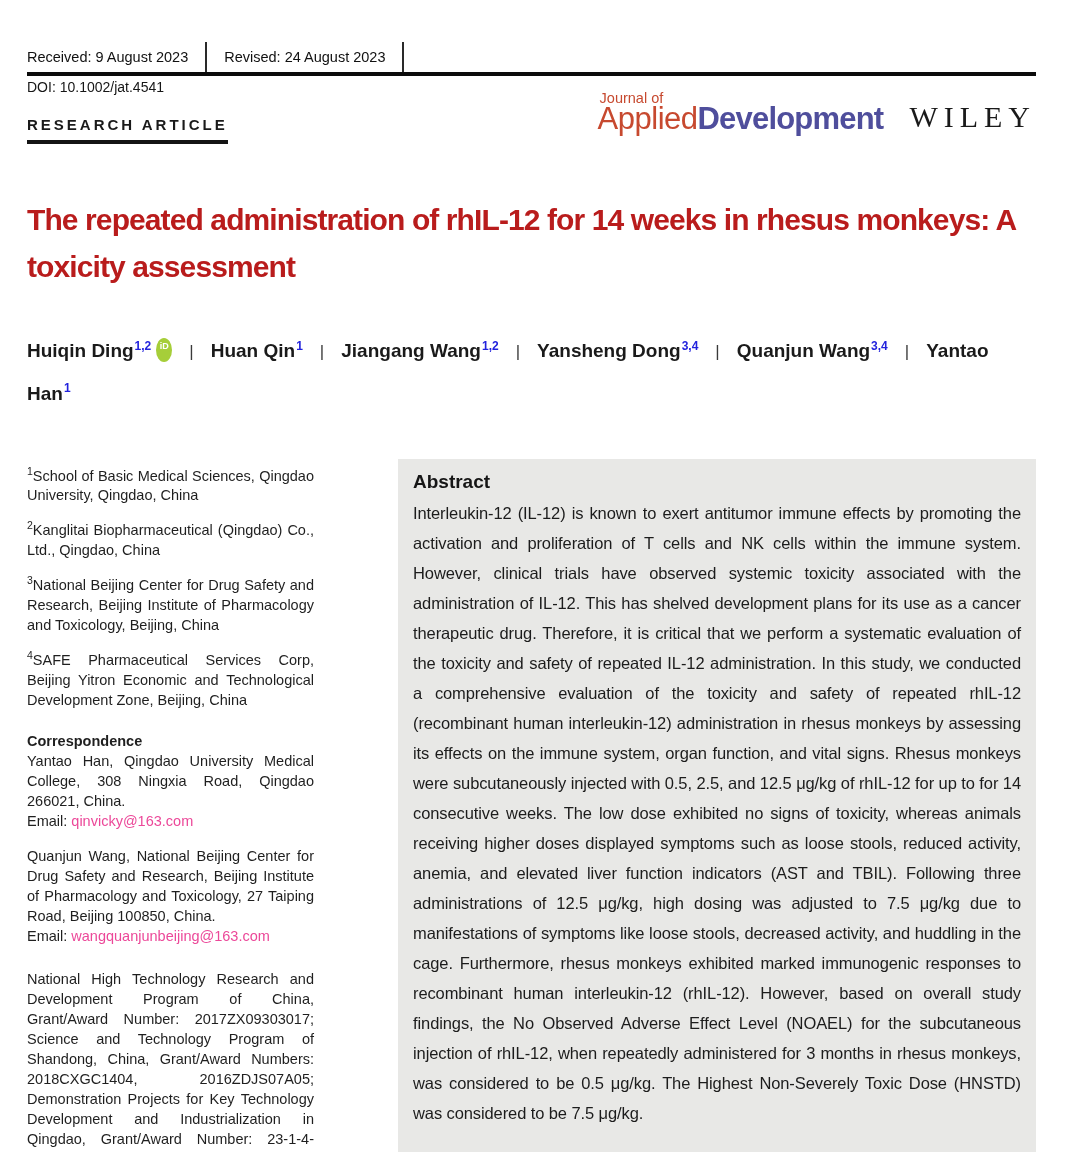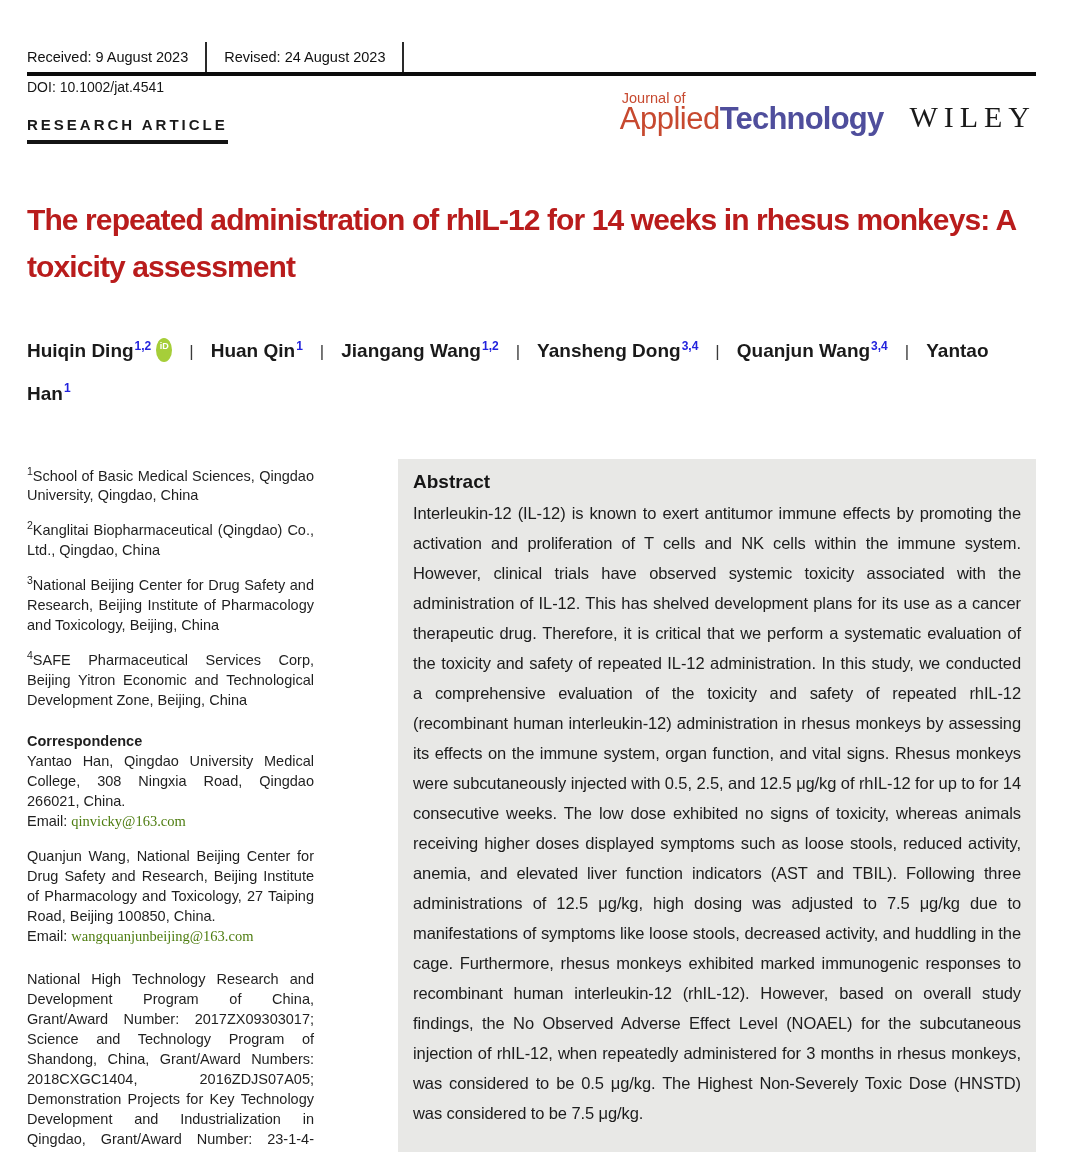--- a/index.html
+++ b/index.html
@@ -69,21 +69,21 @@
   }
 
   
   .body-grid { display: flex; margin-top: 47px; align-items: flex-start; gap: 28px; }
   .sidebar { width: 287px; flex: none; font-size: 14.5px; line-height: 20px; color: #1f1f1f; text-align: justify; padding-top: 2px; }
   .aff { margin-bottom: 10px; }
   .aff sup, .sidebar sup { font-size: 10.5px; }
   .side-heading { font-weight: 700; }
   .corr-block { margin-top: 21px; }
   .corr-entry { margin-bottom: 15px; }
-  .email { color: #4d7c0f; text-decoration: none; cursor: pointer; font-family: Liberation Serif, serif; }
+  .email { color: #ec4899; text-decoration: none; cursor: pointer; }
   .funding-block { margin-top: 23px; }
 
   .divider { width: 2px; background: #0c0c0c; flex: none; margin-left: 10px; margin-right: 16px; }
 
   
   .abstract-box {
     flex: 1; background: #e8e8e6;
     padding: 12px 15px 16px 15px;
   }
   .abstract-heading { font-size: 19px; font-weight: 700; color: #161616; margin-bottom: 5px; }
@@ -106,21 +106,21 @@
   <div class="thick-rule"></div>
 
   <div class="header-lower">
     <div class="header-left">
       <div class="doi">DOI: 10.1002/jat.4541</div>
       <div class="article-type">RESEARCH ARTICLE</div>
     </div>
     <div class="header-right">
       <div class="journal-logo">
         <div class="logo-top" style="color:#c7492f;">Journal of</div>
-        <div class="logo-main"><span class="logo-applied" style="color:#c7492f;">Applied</span><span class="logo-tox" style="color:#4f4e9c;">Technology</span></div>
+        <div class="logo-main"><span class="logo-applied" style="color:#c7492f;">Applied</span><span class="logo-tox" style="color:#4f4e9c;">Development</span></div>
       </div>
       <div class="publisher">WILEY</div>
     </div>
   </div>
 
   <h1 class="title">The repeated administration of rhIL-12 for 14 weeks in rhesus monkeys: A toxicity assessment</h1>
 
   <div class="authors">
     <span class="author"><span>Huiqin Ding</span><sup>1,2</sup><span class="orcid"><span>iD</span></span></span><span class="sep">|</span><span class="author"><span>Huan Qin</span><sup>1</sup></span><span class="sep">|</span><span class="author"><span>Jiangang Wang</span><sup>1,2</sup></span><span class="sep">|</span><span class="author"><span>Yansheng Dong</span><sup>3,4</sup></span><span class="sep">|</span><span class="author"><span>Quanjun Wang</span><sup>3,4</sup></span><span class="sep">|</span><span class="author"><span>Yantao Han</span><sup>1</sup></span>
   </div>

